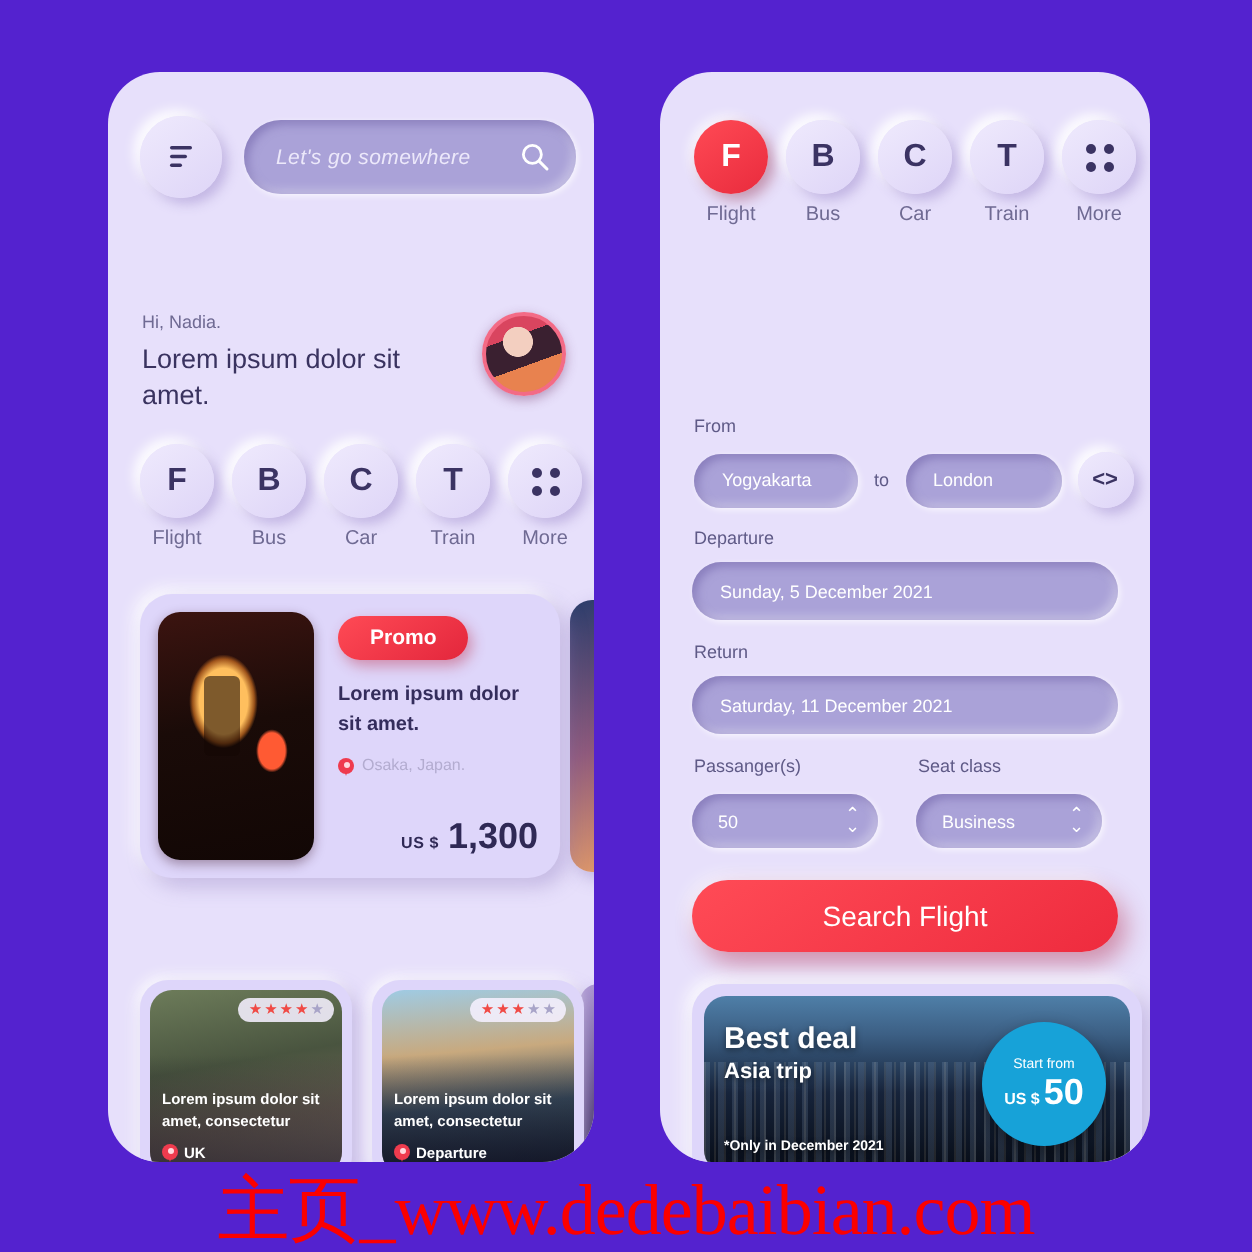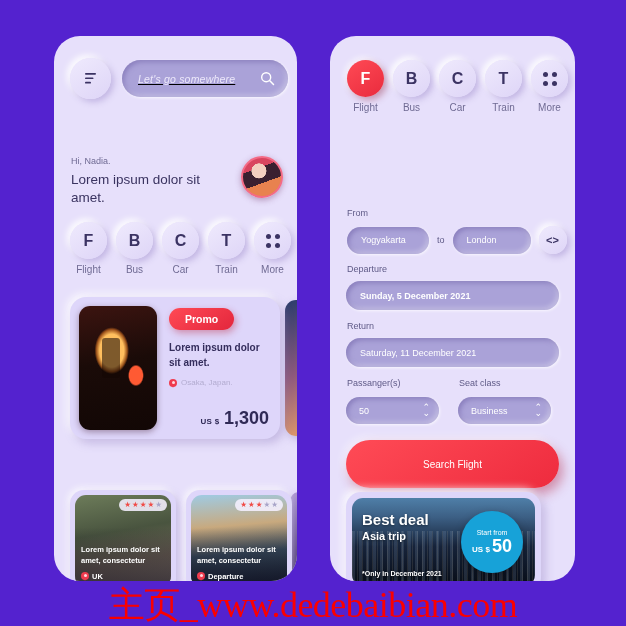--- a/index.html
+++ b/index.html
@@ -41,21 +41,20 @@
   }
 
   
   .topbar { position:absolute; left:16px; top:22px; display:flex; align-items:center; gap:11px; }
   .menu-btn { width:41px; height:41px; }
   .menu-btn svg { display:block; }
   .search-bar {
     width:166px; height:37px;
     display:flex; align-items:center; justify-content:space-between;
     padding:0 13px 0 16px;
-    text-decoration:underline;
   }
   .search-ph { color:#ece8fa; font-size:10.5px; font-style:italic; letter-spacing:.2px; }
   .search-ic { color:#fff; display:flex; }
 
   
   .greet { position:absolute; left:17px; top:120px; width:150px; }
   .greet .hi { font-size:9px; color:#6f6a93; margin-bottom:5px; }
   .greet .title { font-size:13.5px; color:#3a3360; line-height:1.35; font-weight:400; }
   .avatar {
     position:absolute; right:14px; top:120px;
@@ -196,31 +195,31 @@
   .swap { width:28px; height:28px; font-size:11px; font-weight:bold; }
 
   .stepper {
     display:flex; align-items:center; justify-content:space-between;
     width:93px; height:27px; padding:0 9px 0 13px;
     color:#fff; font-size:9px;
   }
   .chev { display:flex; flex-direction:column; line-height:.62; font-size:9px; color:#fff; }
 
   .search-flight {
-    position:absolute; left:16px; top:404px; width:213px; height:48px;
+    position:absolute; left:16px; top:404px; width:213px; height:36px;
     border-radius:999px;
     background:linear-gradient(145deg,#ff4b56,#ee2b3e);
-    color:#fff; font-size:10px;
+    color:#fff; font-size:14px;
     display:flex; align-items:center; justify-content:center;
     box-shadow:4px 6px 12px rgba(180,40,70,.45),
               -3px -3px 8px rgba(255,255,255,.55);
   }
 
   .deal-wrap {
-    position:absolute; left:16px; top:456px; width:195px; height:100px;
+    position:absolute; left:16px; top:456px; width:225px; height:100px;
     background:#ded6fa; border-radius:15px; padding:6px;
     box-shadow:4px 4px 10px rgba(140,120,190,.4),
               -3px -3px 8px rgba(255,255,255,.9);
   }
   .deal {
     width:100%; height:100%; border-radius:11px; overflow:hidden; position:relative;
     background:
       linear-gradient(to bottom, #4f7fa8 0%, #3c5f84 22%, #16233a 55%, #070c16 100%);
   }
   .deal::after{
@@ -409,21 +408,21 @@
 
   <div class="fld-label" style="left:17px; top:172px;">From</div>
   <div class="row-from">
     <div class="neu-inset pill" style="width:82px;">Yogyakarta</div>
     <span class="to-word">to</span>
     <div class="neu-inset pill" style="width:78px;">London</div>
     <div class="neu-circle swap">&lt;&gt;</div>
   </div>
 
   <div class="fld-label" style="left:17px; top:228px;">Departure</div>
-  <div class="neu-inset pill" style="position:absolute; left:16px; top:245px; width:213px; height:29px;font-weight:bold;">Sunday, 5 December 2021</div>
+  <div class="neu-inset pill" style="position:absolute; left:16px; top:245px; width:213px; height:29px;">Sunday, 5 December 2021</div>
 
   <div class="fld-label" style="left:17px; top:285px;">Return</div>
   <div class="neu-inset pill" style="position:absolute; left:16px; top:302px; width:213px; height:29px;">Saturday, 11 December 2021</div>
 
   <div class="fld-label" style="left:17px; top:342px;">Passanger(s)</div>
   <div class="fld-label" style="left:129px; top:342px;">Seat class</div>
 
   <div class="neu-inset stepper" style="position:absolute; left:16px; top:361px;">
     <span>50</span>
     <span class="chev">

